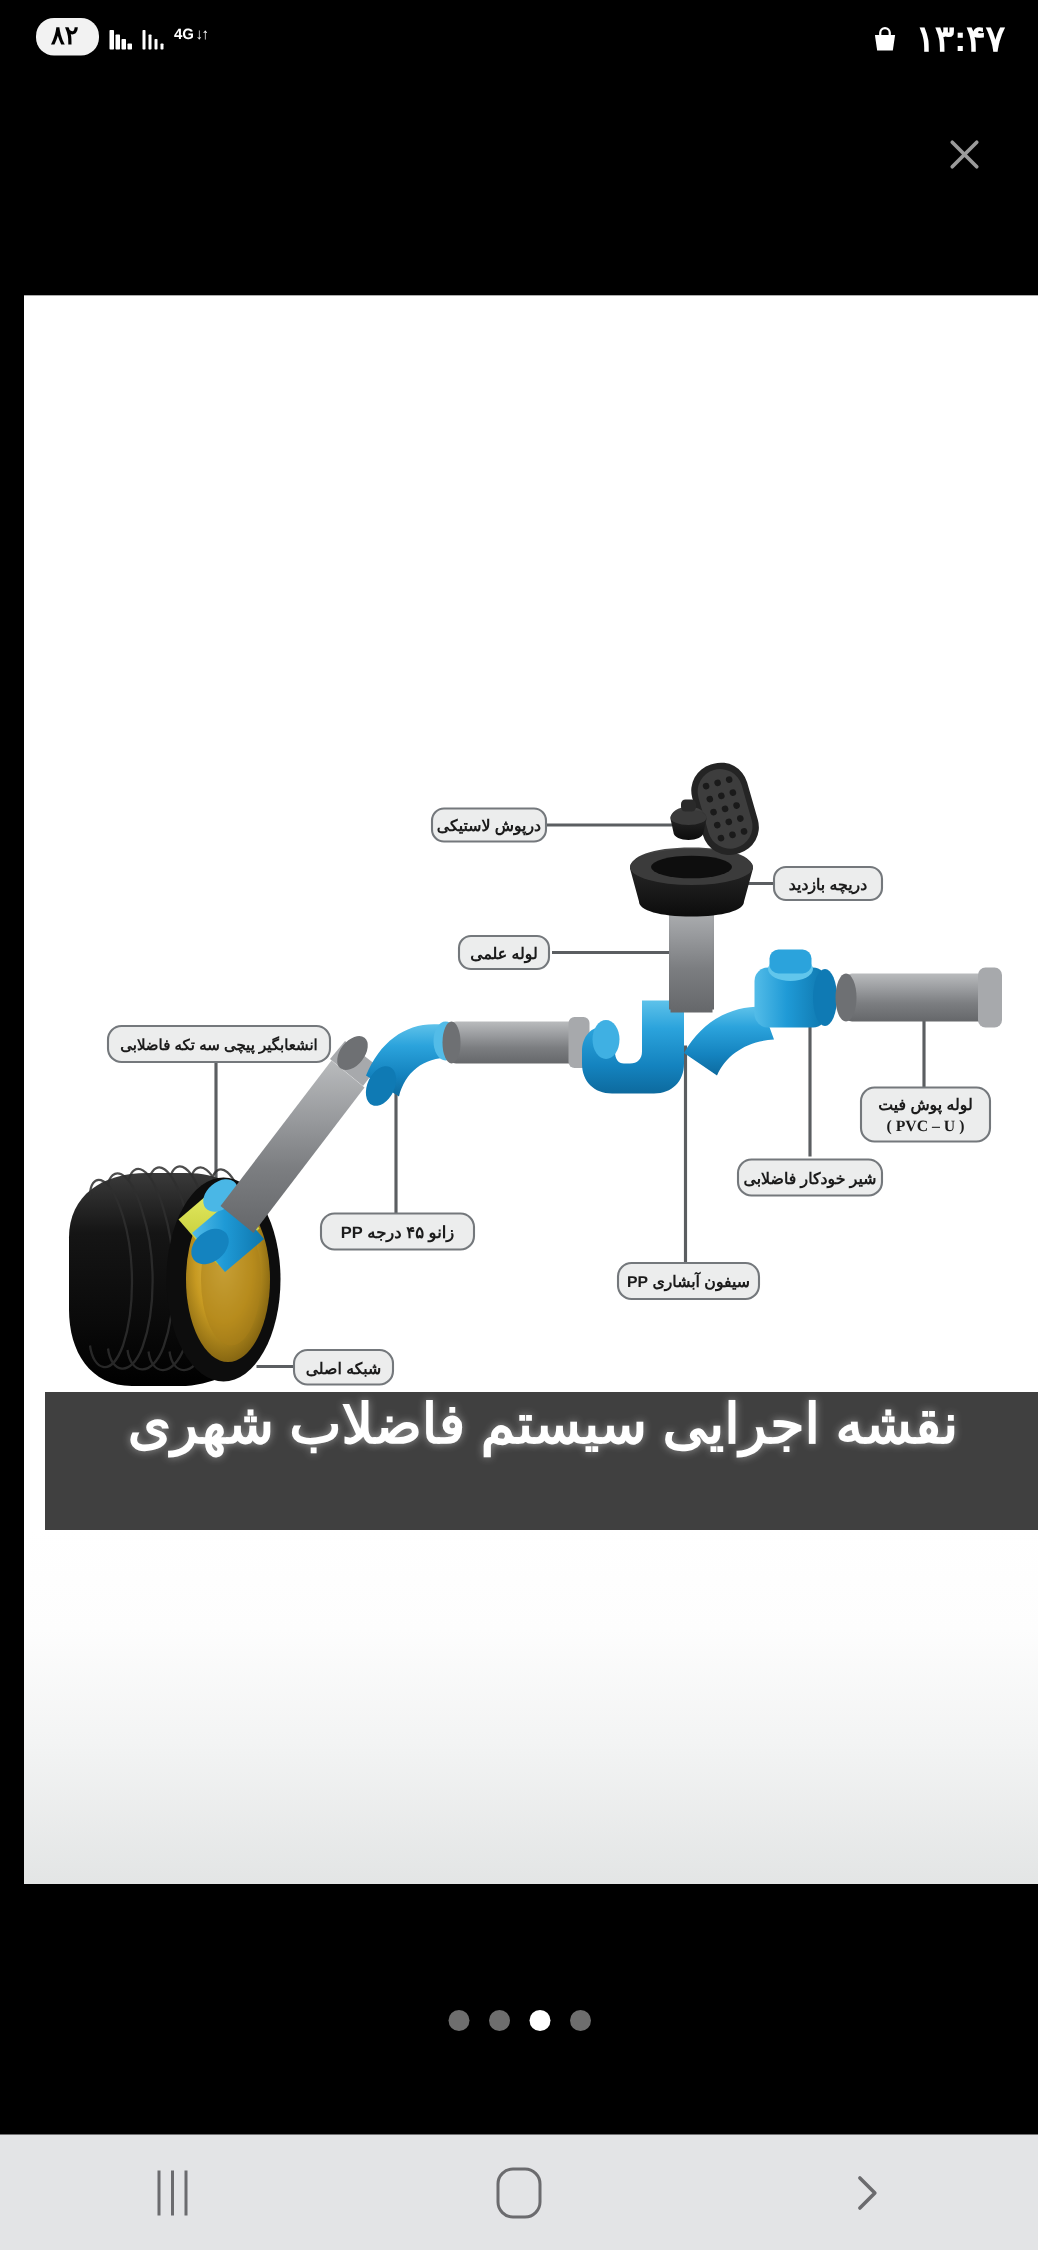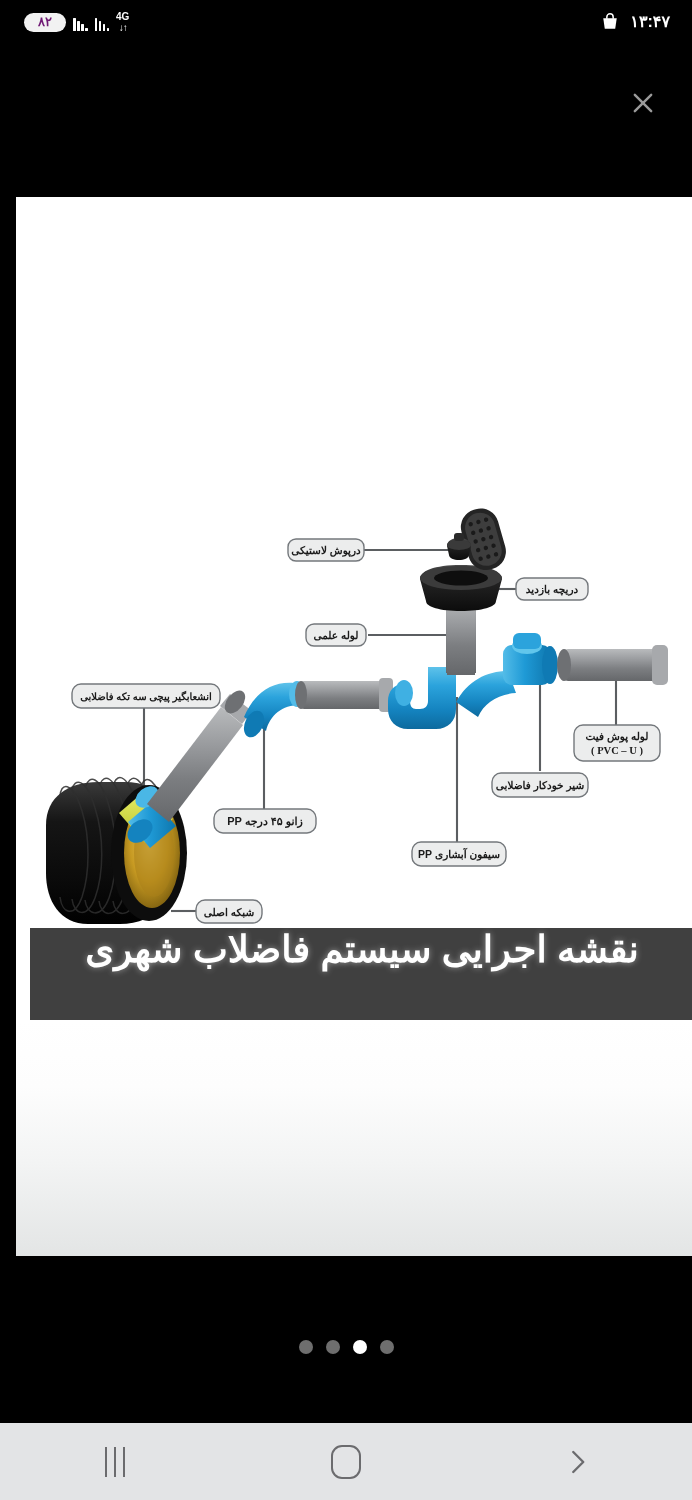--- a/index.html
+++ b/index.html
@@ -5,32 +5,32 @@
   * { margin:0; padding:0; box-sizing:border-box; }
   html,body { width:692px; height:1500px; background:#000; overflow:hidden;
               font-family:"Liberation Sans", sans-serif; }
   #screen { position:relative; width:692px; height:1500px; background:#000; }
 
   
   #statusbar { position:absolute; left:0; top:0; width:692px; height:58px; }
   .sb-left  { position:absolute; left:24px; top:12px; display:flex; align-items:center; gap:7px; }
   .sb-right { position:absolute; right:22px; top:12px; display:flex; align-items:center; gap:10px; }
 
-  .batt-badge { background:#f2f2f2; color:#701a75; font-size:13px; font-weight:700;
+  .batt-badge { background:#f2f2f2; color:#000000; font-size:17px; font-weight:700;
                 border-radius:12px; padding:2px 10px 3px; line-height:1.15;
-                letter-spacing:.5px; min-width:42px; text-align:center; }
+                letter-spacing:.5px; min-width:42px; }
   .sig { display:flex; align-items:flex-end; gap:1.5px; height:17px; }
   .sig i { display:block; width:2.5px; background:#fff; border-radius:.5px; }
   .sig i:nth-child(1){height:13px;} .sig i:nth-child(2){height:10px;}
   .sig i:nth-child(3){height:7px;}  .sig i:nth-child(4){height:3.5px;}
-  .net { display:flex; flex-direction:column; align-items:center; color:#fff;
+  .net { display:flex; flex-direction:row; align-items:center; color:#fff;
          font-size:10px; font-weight:700; line-height:1; gap:1px; }
   .net .ar { font-size:10px; letter-spacing:-1px; }
   .bag-icon { width:20px; height:19px; }
-  .clock { color:#fff; font-size:16px; font-weight:600; letter-spacing:.5px; }
+  .clock { color:#fff; font-size:24px; font-weight:600; letter-spacing:.5px; }
 
   
   #closebtn { position:absolute; right:30px; top:84px; width:38px; height:38px;
               display:flex; align-items:center; justify-content:center; }
 
   
   #media { position:absolute; left:16px; top:197px; width:692px; height:1059px;
            background:#fff; overflow:hidden; }
   #diagram { position:absolute; left:0; top:0; width:692px; height:730px; background:#fff; }
   #diagram svg { display:block; width:692px; height:730px; }

